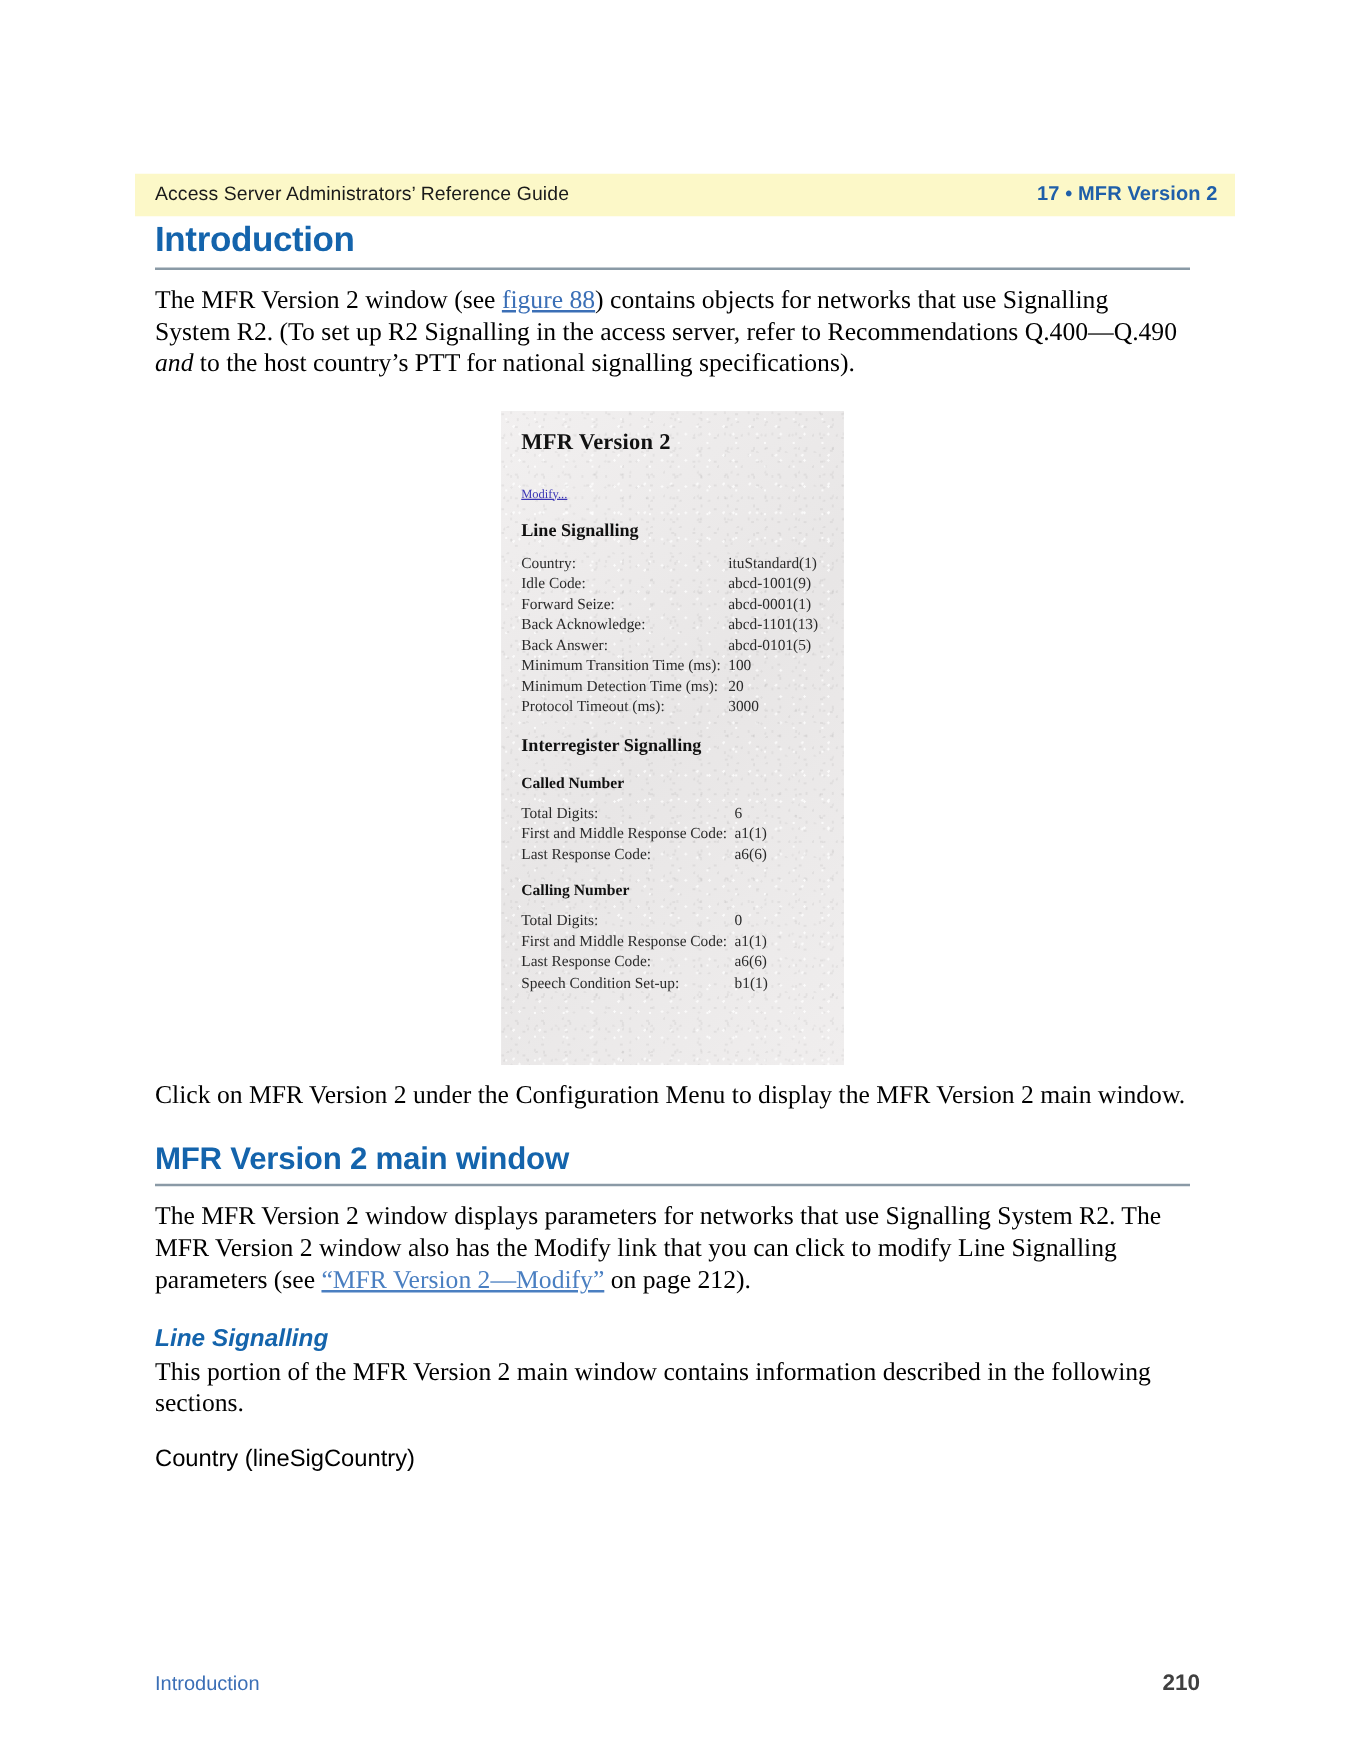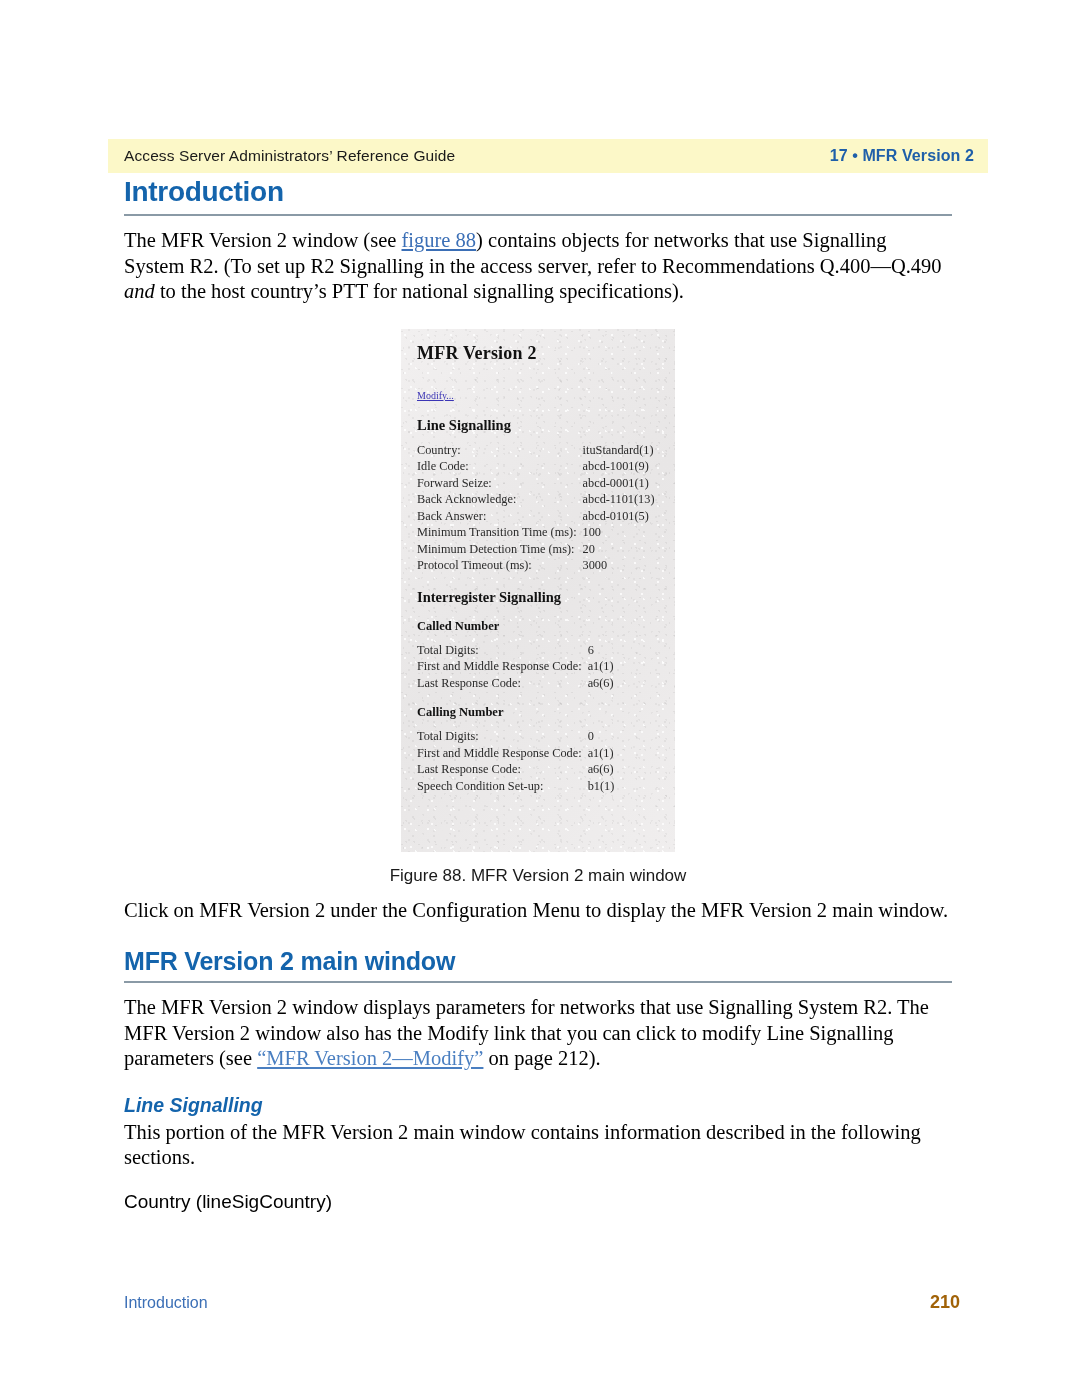--- a/index.html
+++ b/index.html
@@ -210,21 +210,22 @@
     justify-content: space-between;
     font-family: "Liberation Sans", sans-serif;
   }
   .footer-left {
     font-size: 16px;
     color: #3b6fb6;
   }
   .footer-right {
     font-size: 18px;
     font-weight: bold;
-    color: #a16207;
+    color: #404040;
+    margin-top: 44px;
   }
 </style>
 </head>
 <body>
 
 <div class="page-header">
   <span class="header-left">Access Server Administrators’ Reference Guide</span>
   <span class="header-right">17 • MFR Version 2</span>
 </div>
 
@@ -318,21 +319,20 @@
         <tr>
           <td class="k">Speech Condition Set-up:</td>
           <td class="v">b1(1)</td>
         </tr>
       </tbody>
         </table>
 
     </div>
   </div>
 
-  <div class="fig-caption">Figure 88. MFR Version 2 main window</div>
 
   <div class="spacer-sm"></div>
 
   <p class="body">Click on MFR Version 2 under the Configuration Menu to display the MFR Version 2 main window.</p>
 
   <h2 class="sec-title2">MFR Version 2 main window</h2>
   <hr class="rule">
 
   <p class="body"><span>The MFR Version 2 window displays parameters for networks that use Signalling System R2. The MFR Version 2 window also has the Modify link that you can click to modify Line Signalling parameters (see </span><a class="link-u" href="#">“MFR Version 2—Modify”</a><span> on page 212).</span></p>
 

